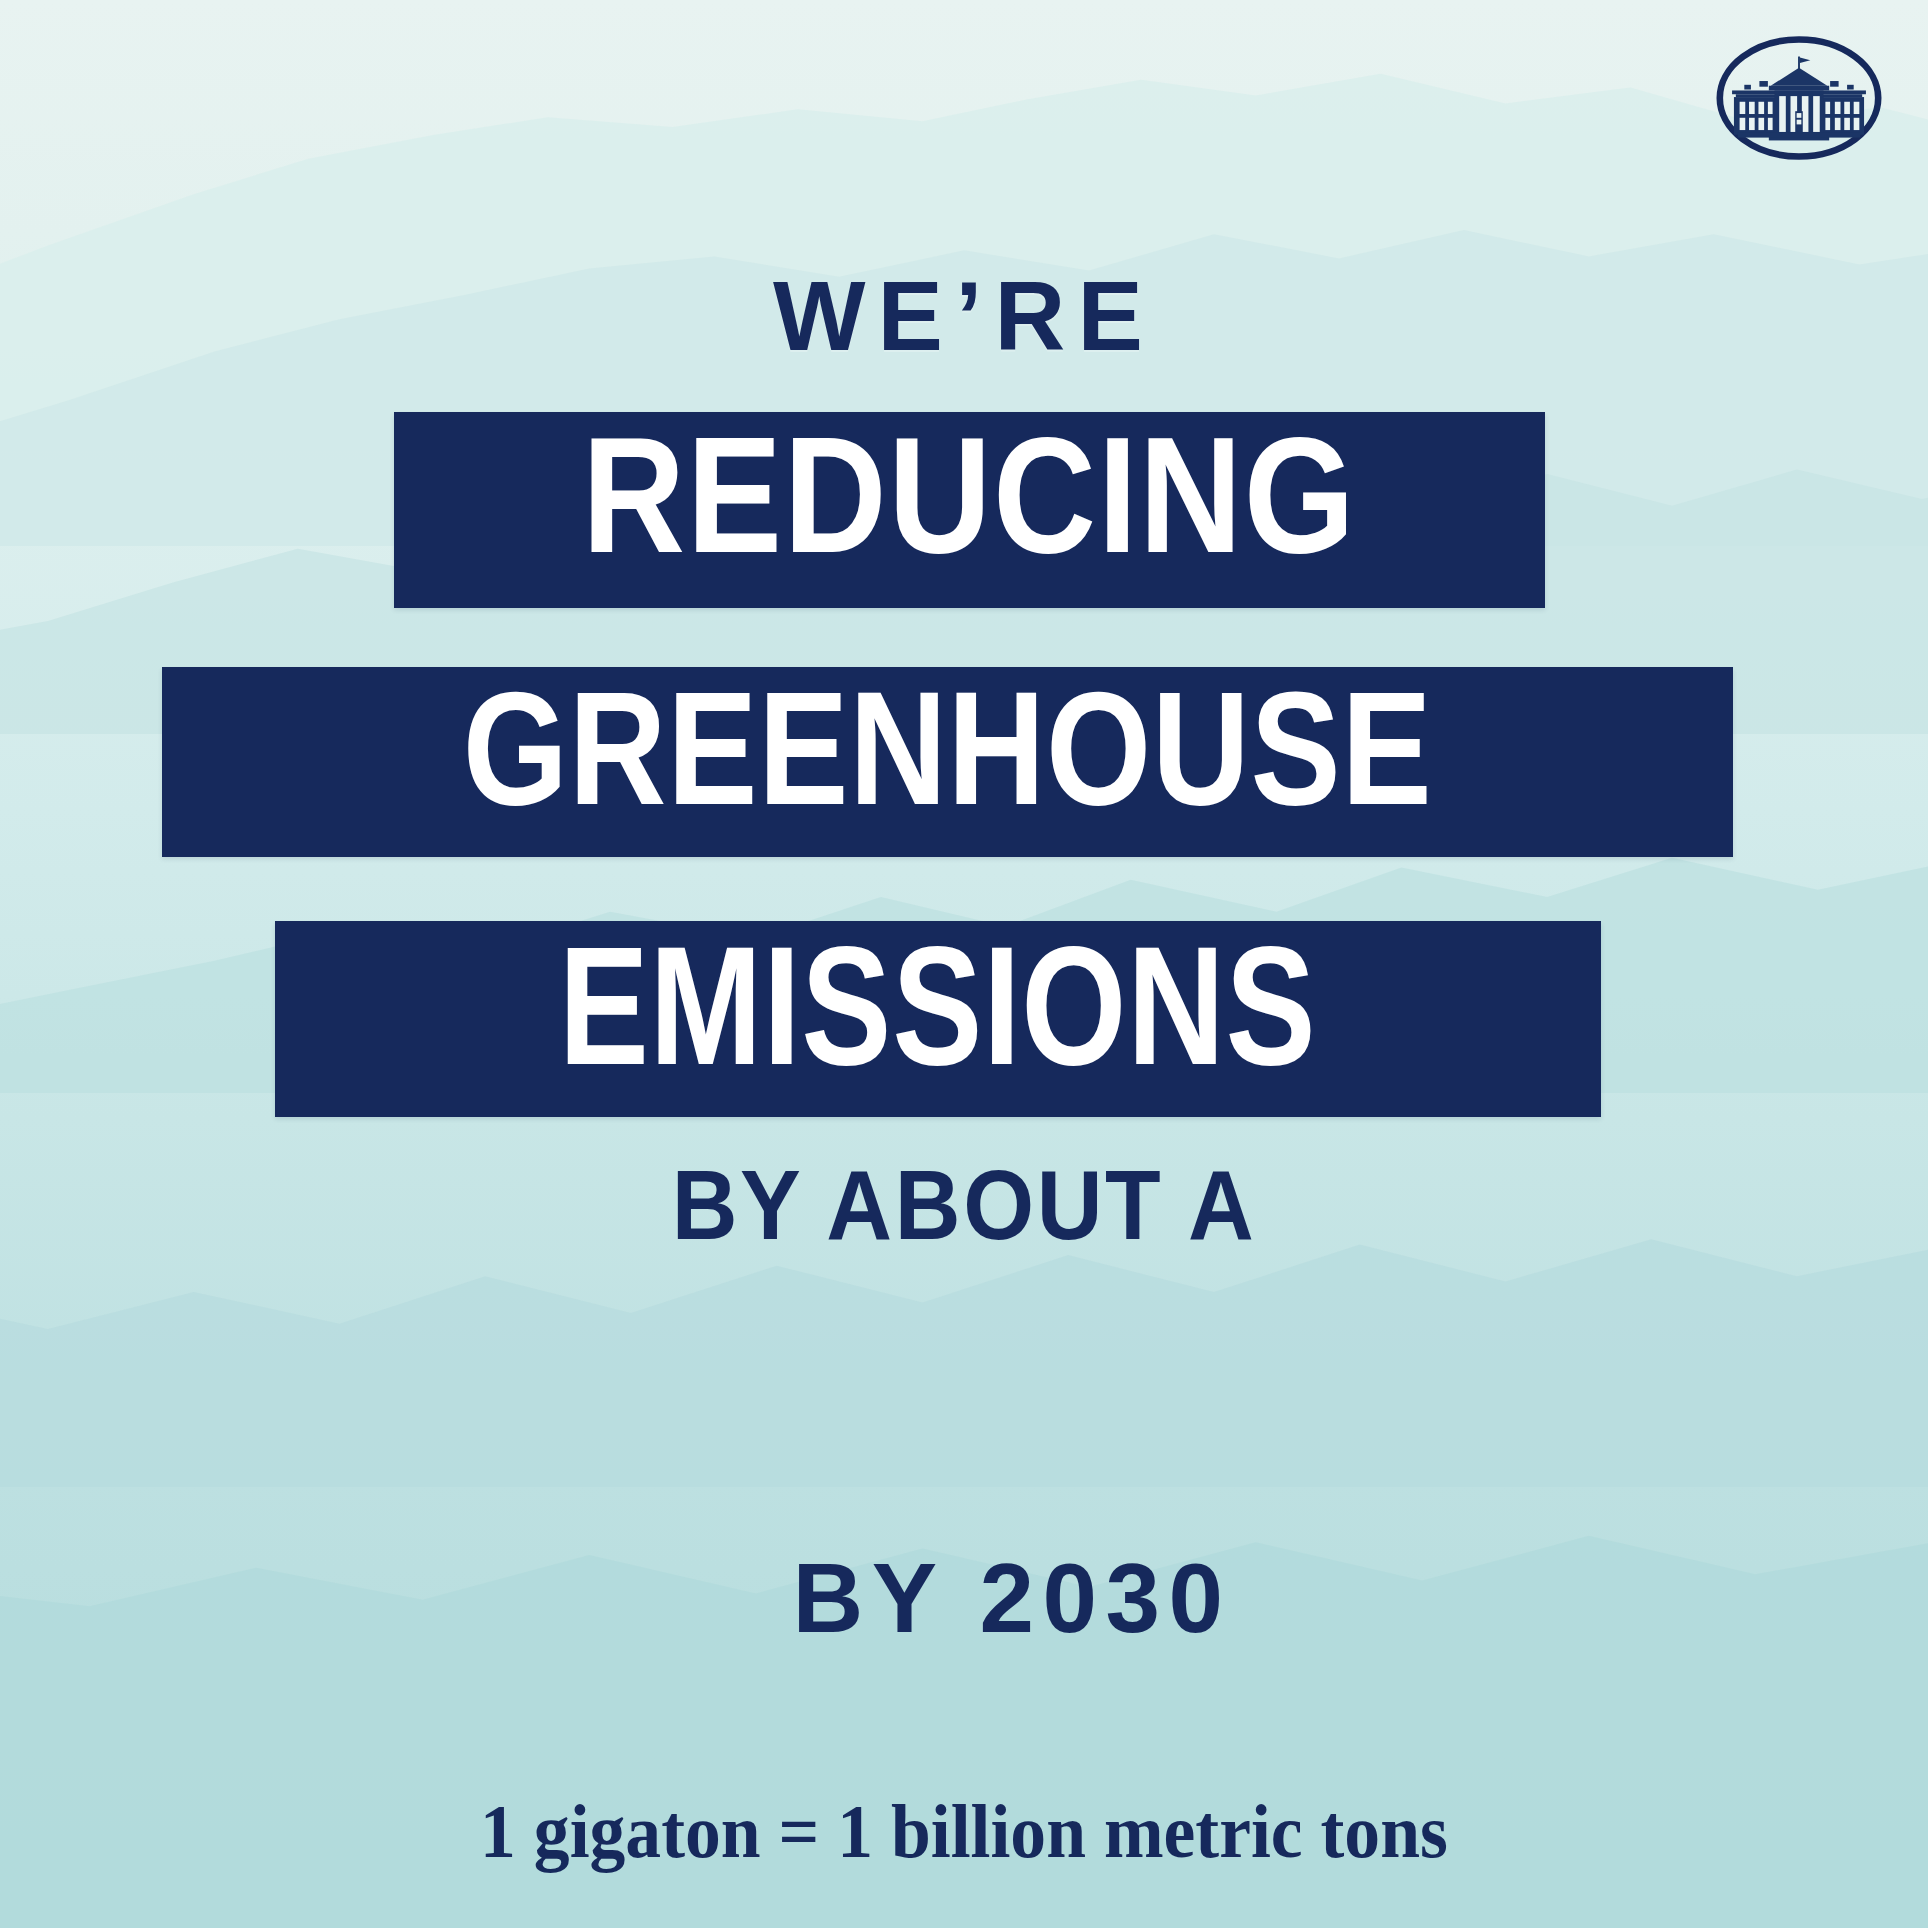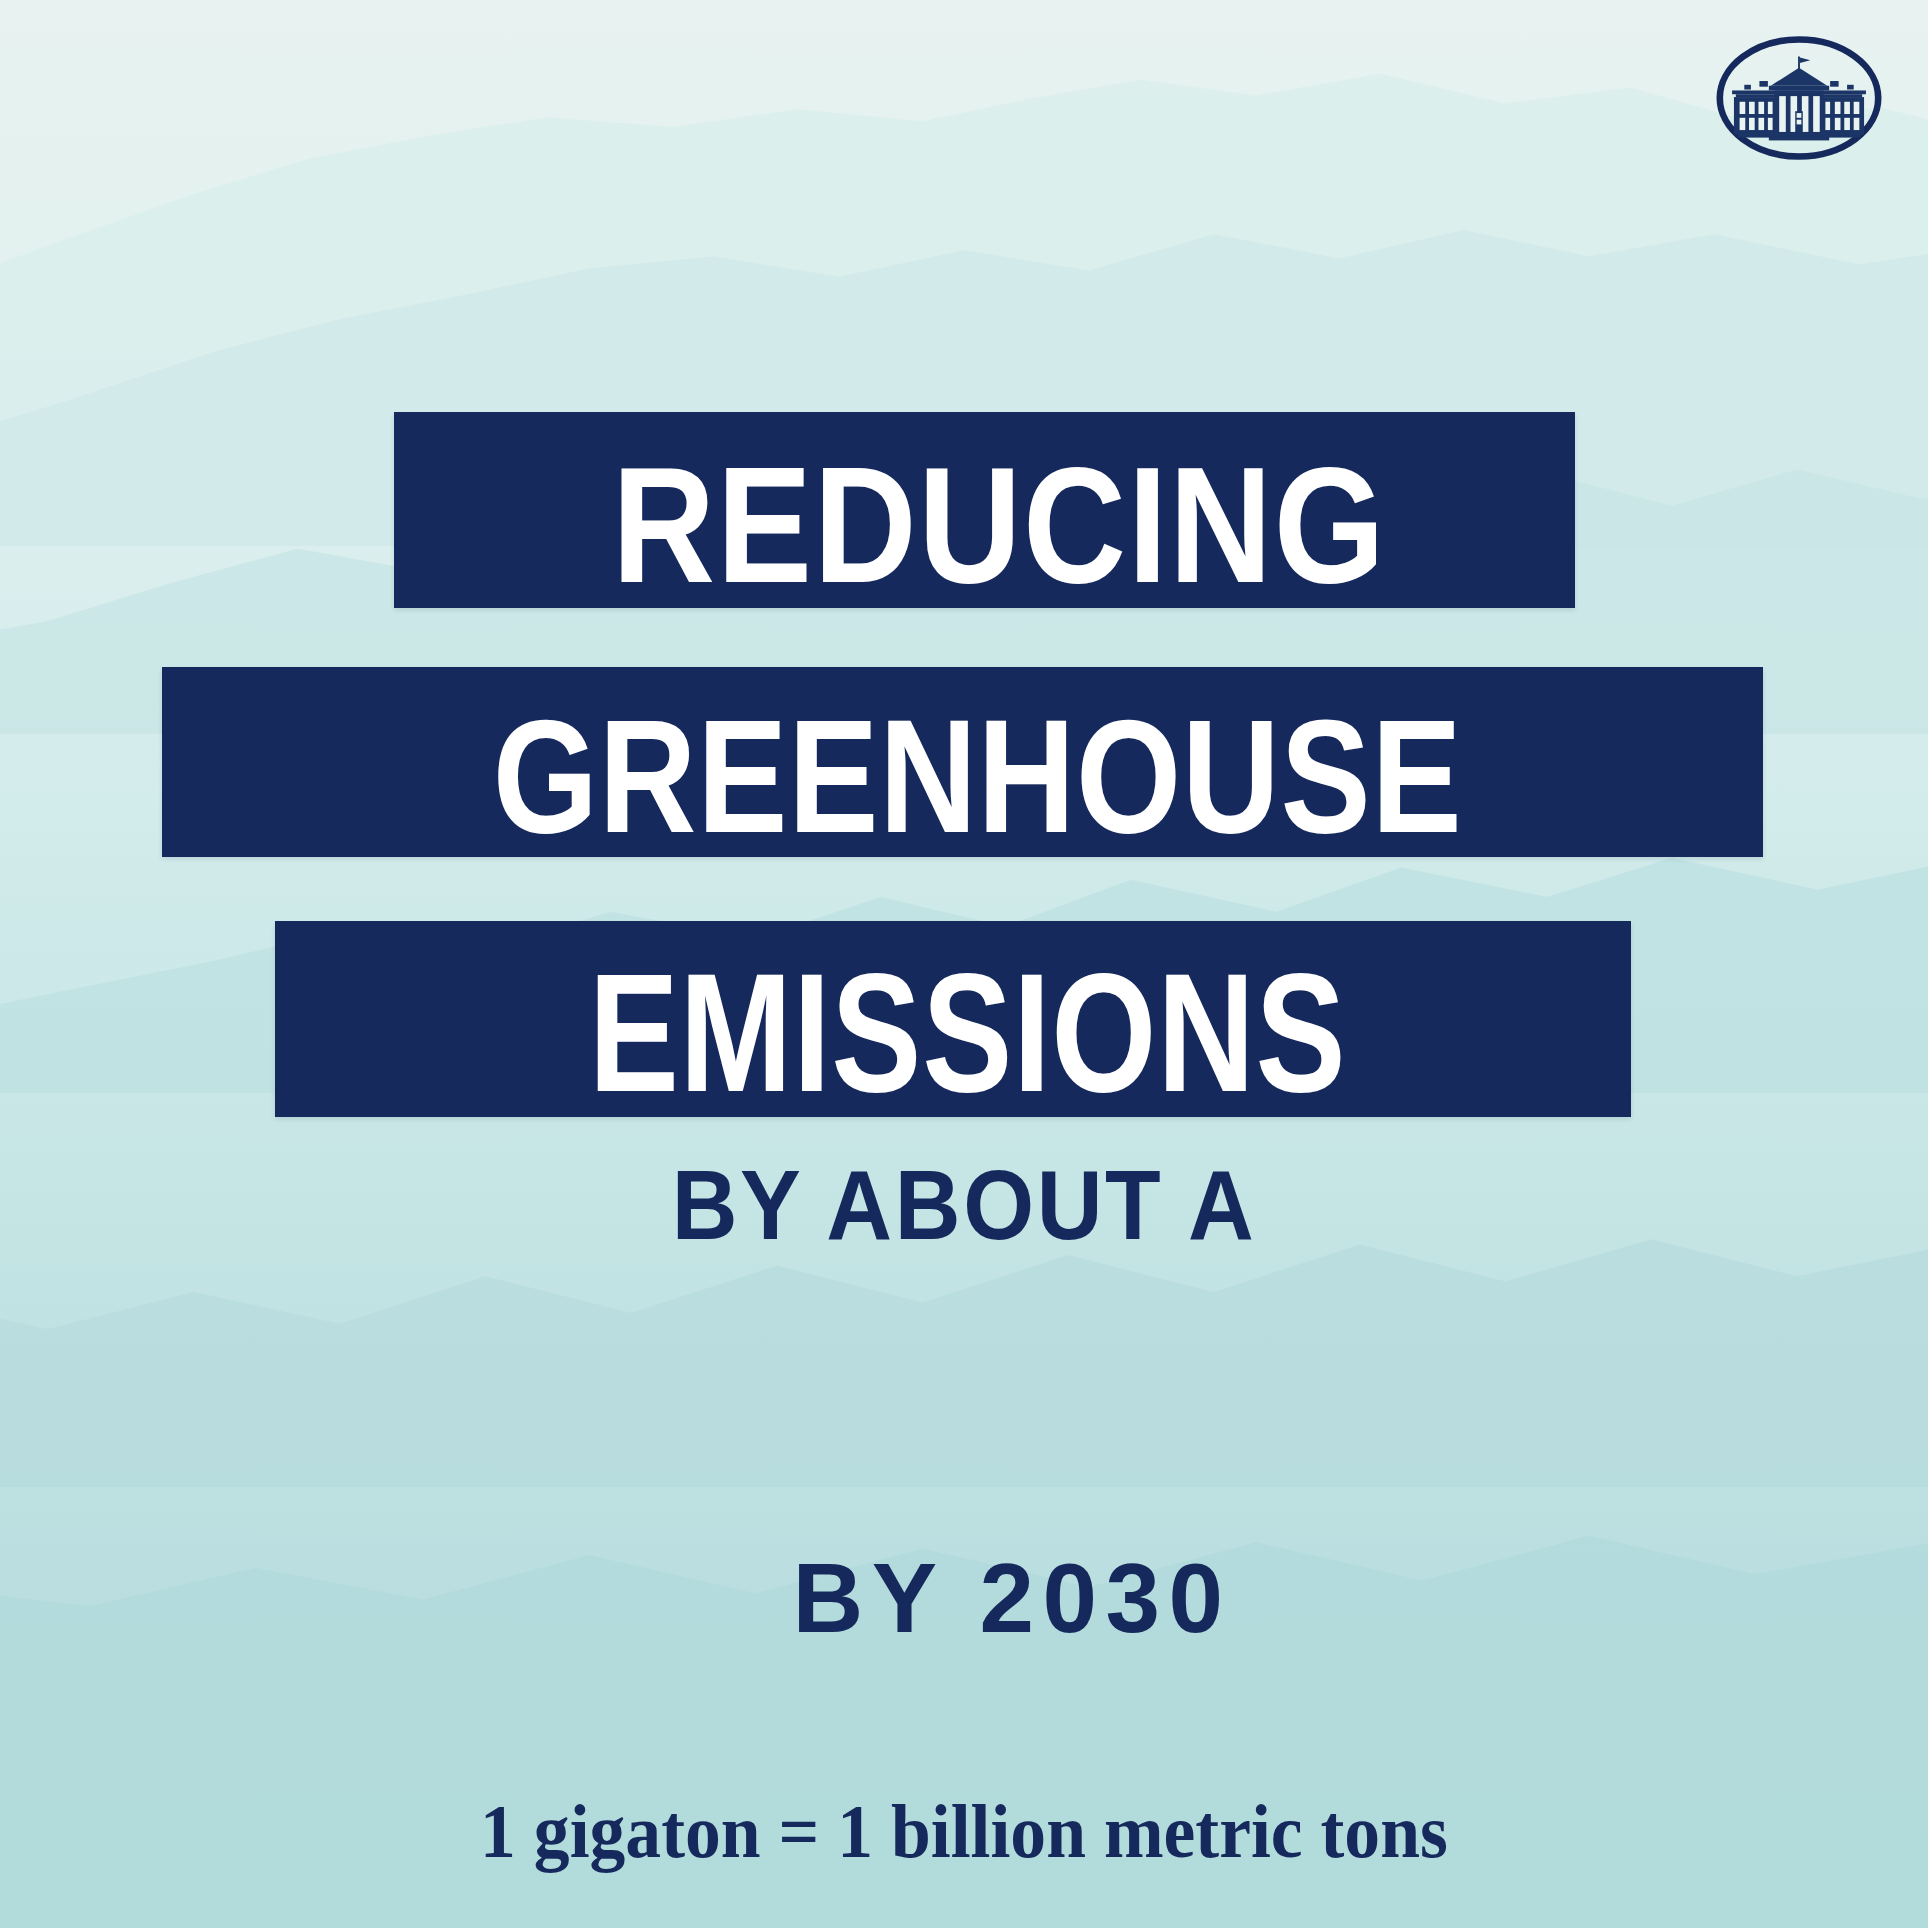--- a/index.html
+++ b/index.html
@@ -87,24 +87,23 @@
     top: 1549px;
     font-size: 98px;
     letter-spacing: 8.5px;
     padding-left: 48px;
   }
 
   
   .boxwrap {
     position: absolute;
     display: flex;
-    align-items: flex-end;
+    align-items: flex-start;
     justify-content: center;
     box-shadow: 0 2.8px 4.7px rgba(20,40,70,0.12);
-    padding-left: 30px;
   }
   .boxwrap .txt {
     color: #ffffff;
     font-weight: 700;
     line-height: 1;
     white-space: nowrap;
     display: block;
   }
 
   .box-navy  { background: #16295c; }
@@ -275,20 +274,21 @@
       </g>
       <g fill="#e9f3f2">
         <rect x="86.5" y="86" width="5" height="5"></rect>
         <rect x="86.5" y="93" width="5" height="5"></rect>
       </g>
     </svg>
   </div>
 
   <div class="headline">
 
+    <div class="line plain l-were">WE’RE</div>
 
     <div class="boxwrap box-navy b-reducing">
       <span class="txt">REDUCING</span>
     </div>
 
     <div class="boxwrap box-navy b-greenhouse">
       <span class="txt">GREENHOUSE</span>
     </div>
 
     <div class="boxwrap box-navy b-emissions">

